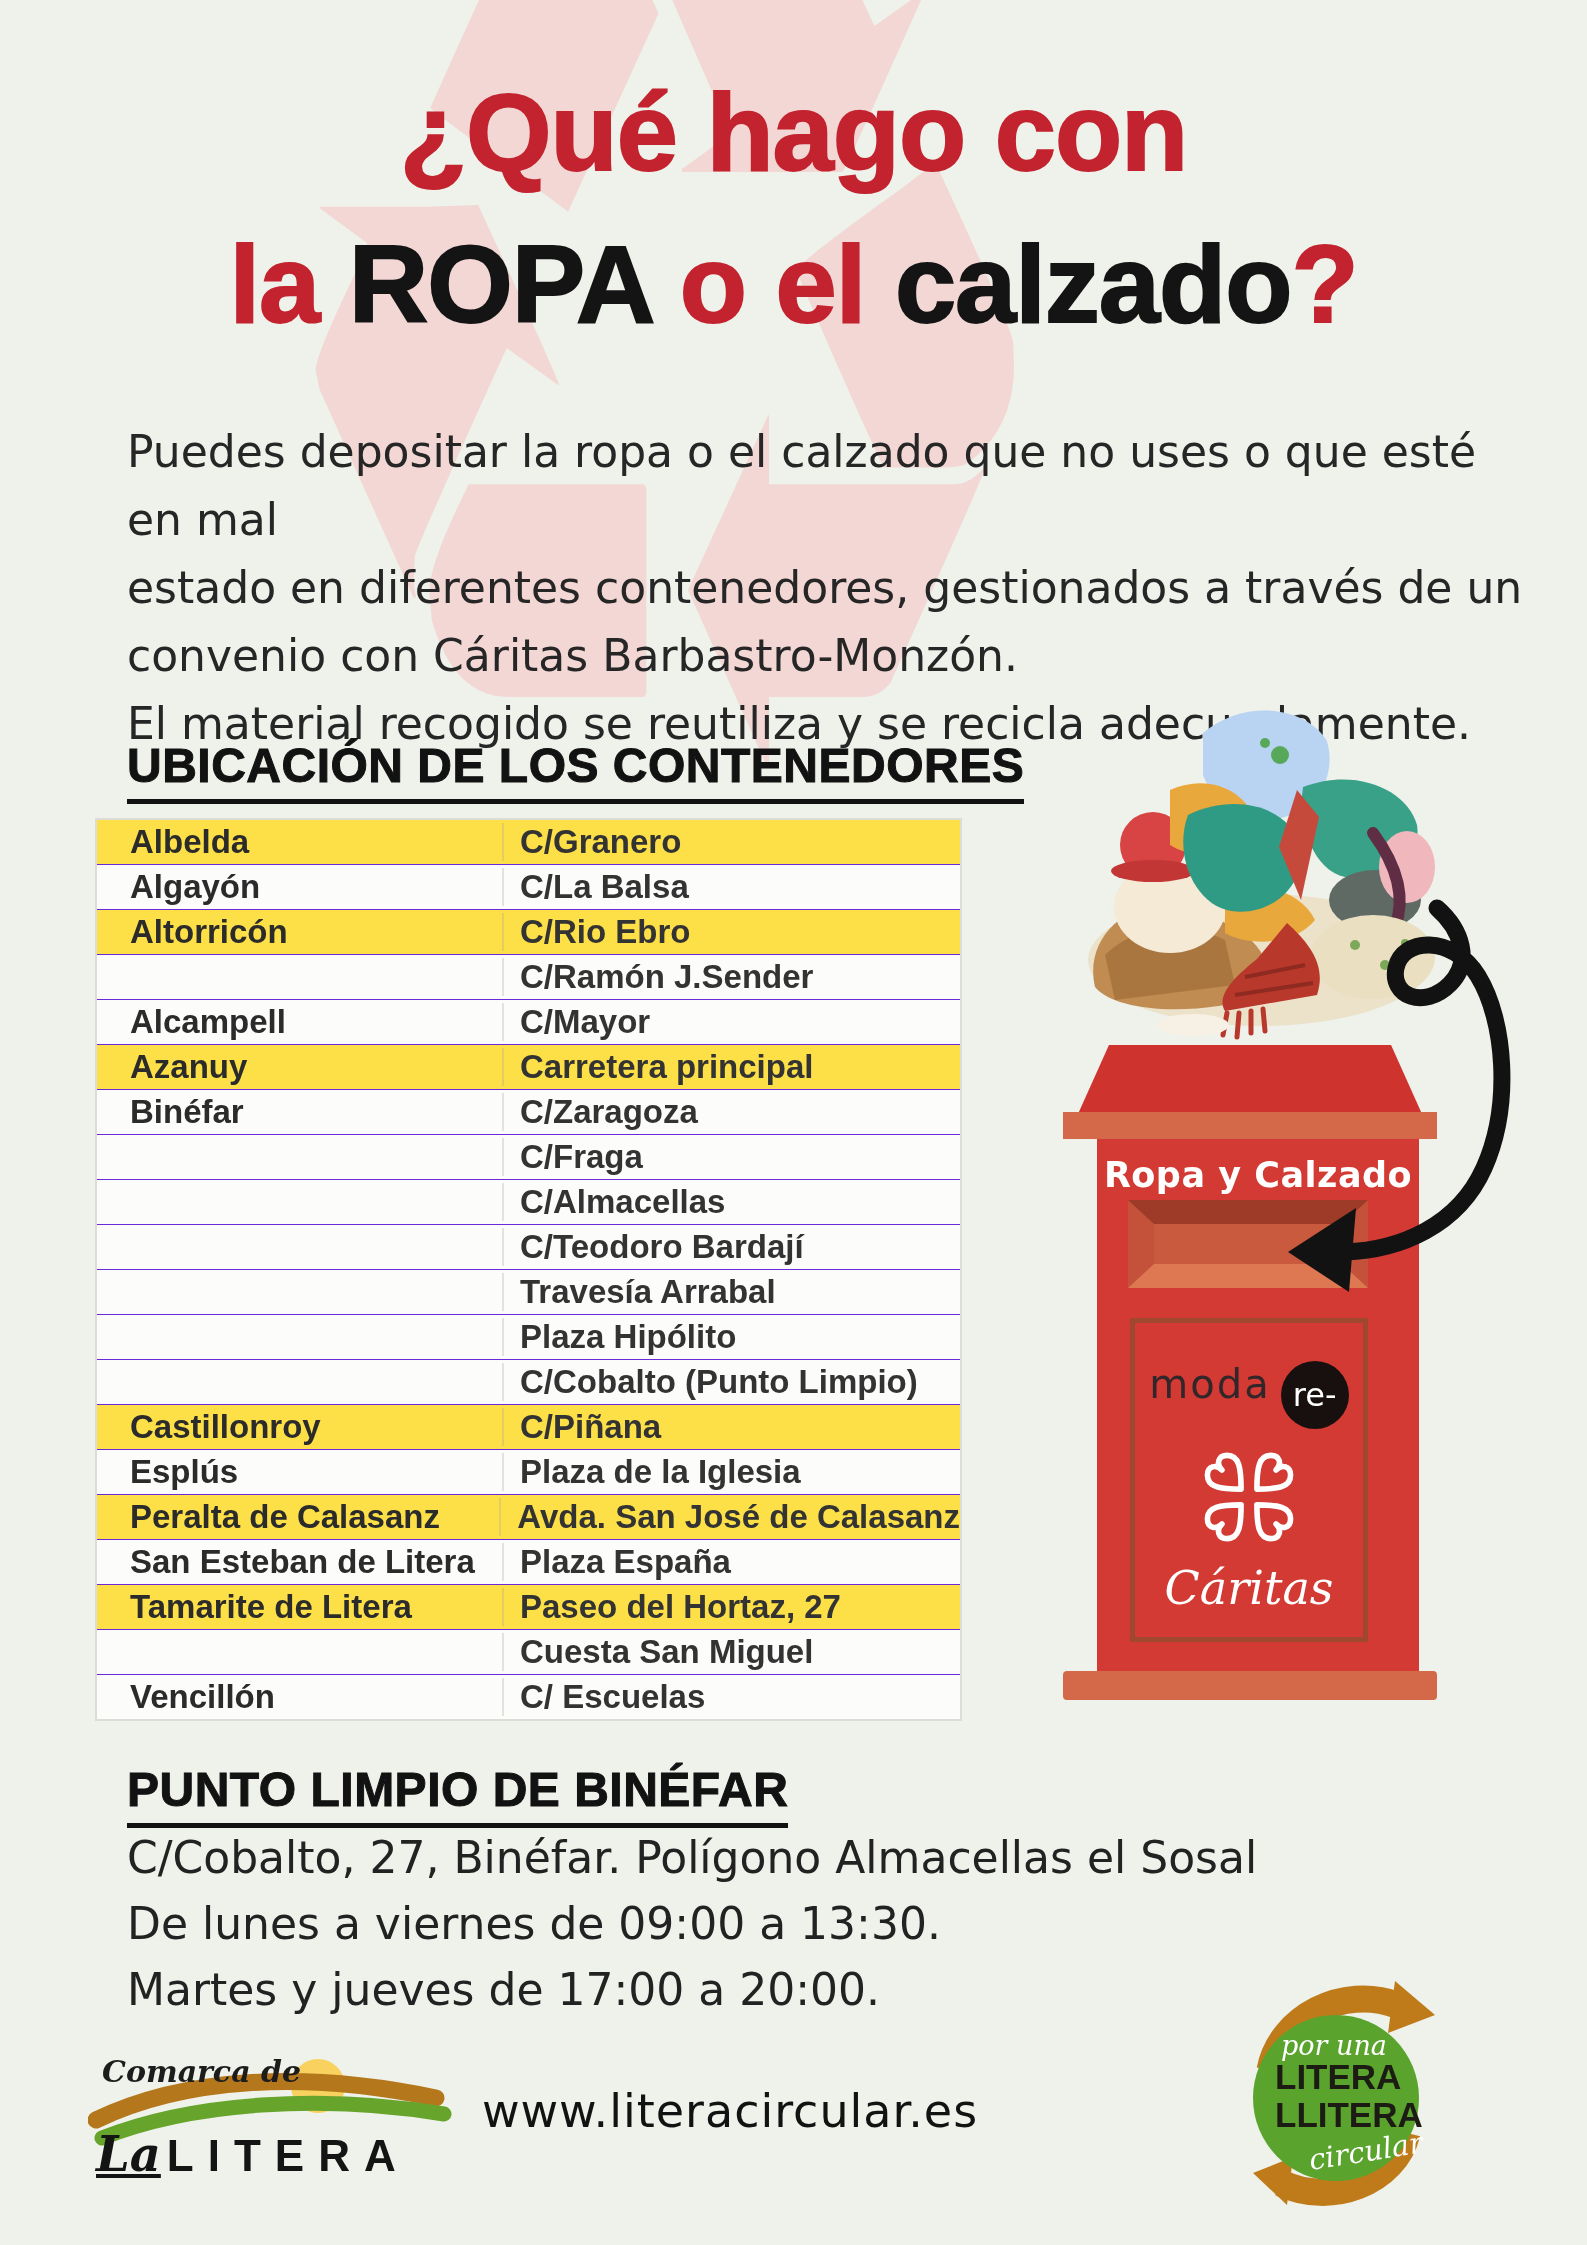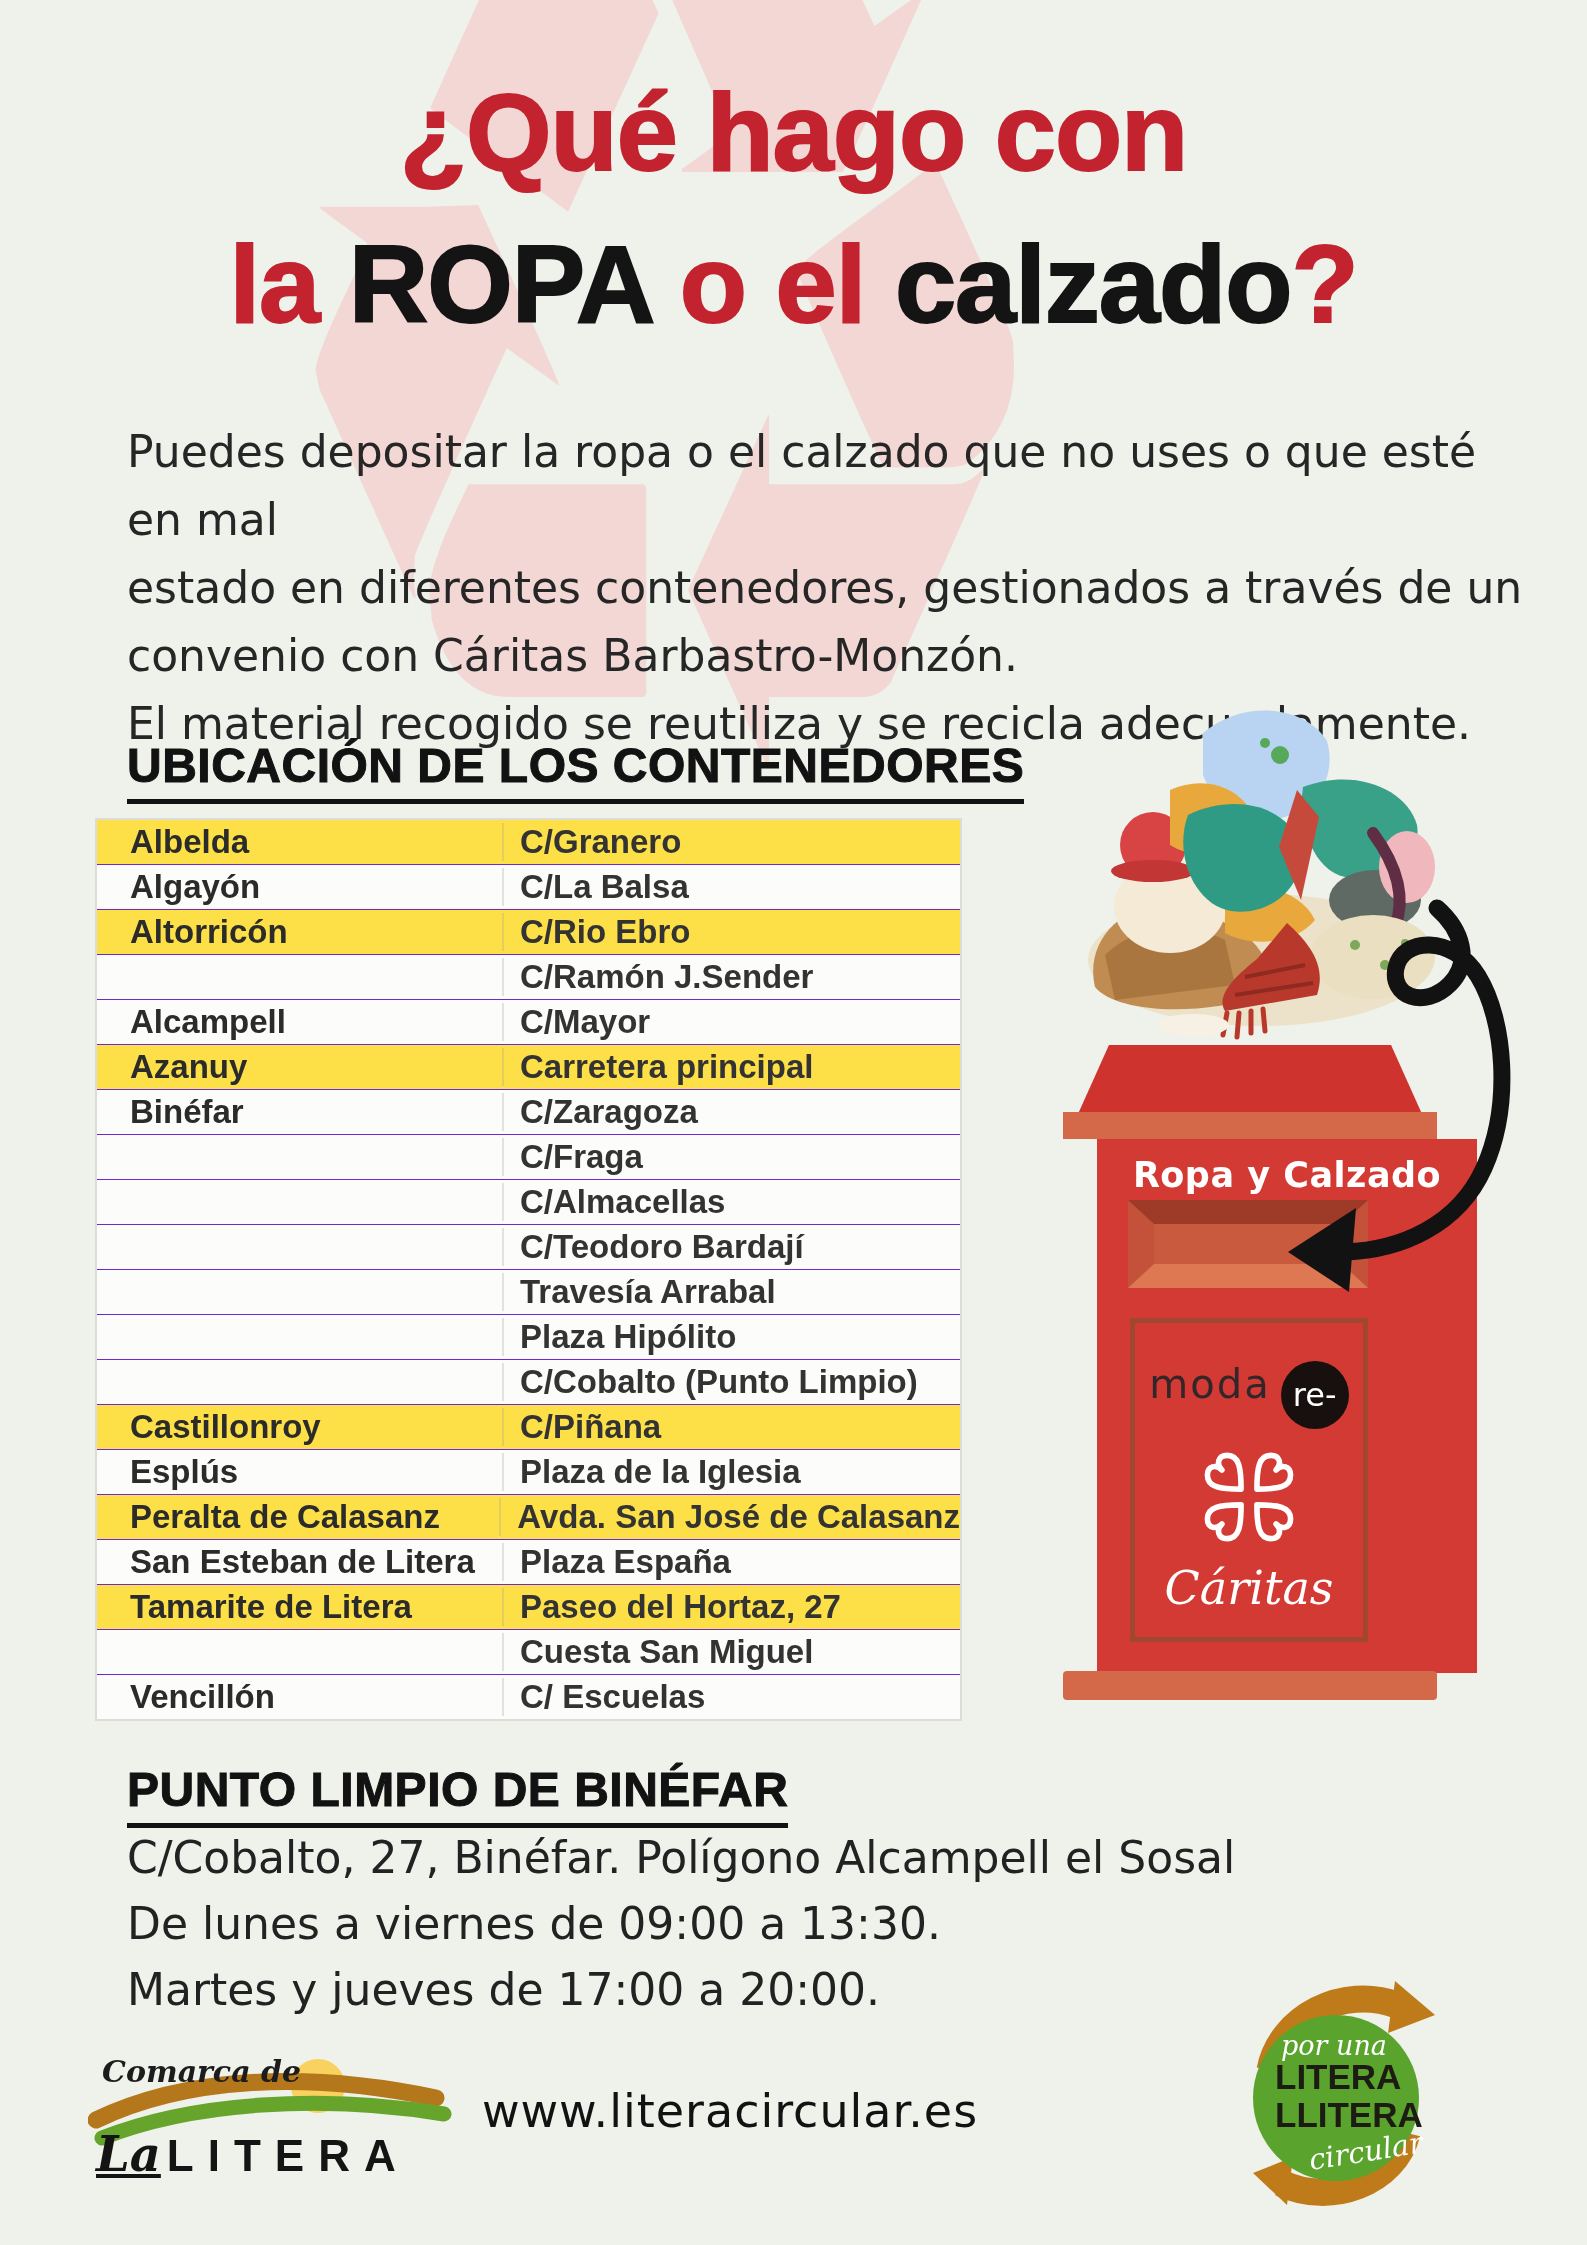--- a/index.html
+++ b/index.html
@@ -68,21 +68,21 @@
   #punto-l2{top:1898px;}
   #punto-l3{top:1964px;}
 
   
   .bin-lid{
     position:absolute;left:1078px;top:1045px;width:344px;height:69px;
     background:#cf332e;z-index:3;
     clip-path:polygon(9% 0,91% 0,100% 100%,0 100%);
   }
   .bin-collar{position:absolute;left:1063px;top:1112px;width:374px;height:27px;background:#d4694a;z-index:3;}
-  .bin-body{position:absolute;left:1097px;top:1139px;width:380px;height:534px;background:#d23a33;z-index:3;}
+  .bin-body{position:absolute;left:1097px;top:1139px;width:322px;height:534px;background:#d23a33;z-index:3;}
   .bin-base{position:absolute;left:1063px;top:1671px;width:374px;height:29px;background:#d4694a;border-radius:4px;z-index:3;}
   .bin-label{
     position:absolute;left:0;top:16px;width:100%;text-align:center;
     color:#fff;font-weight:700;font-size:35px;letter-spacing:0.5px;
     font-family:"DejaVu Sans",sans-serif;
   }
   .bin-slot{
     position:absolute;left:31px;top:61px;width:240px;height:88px;
     background:#ce5c3e;box-sizing:border-box;
   }
@@ -303,21 +303,21 @@
         <use href="#h" transform="translate(60,60) rotate(135) translate(0,-30)"></use>
         <use href="#h" transform="translate(60,60) rotate(225) translate(0,-30)"></use>
       </g>
     </svg>
     <div class="caritas-word">Cáritas</div>
   </div>
 </div>
 <div class="bin-base"></div>
 
 <div class="sec-heading" id="punto-heading">PUNTO LIMPIO DE BINÉFAR</div>
-<div class="punto-line" id="punto-l1">C/Cobalto, 27, Binéfar. Polígono Alcampell el Sosal</div>
+<div class="punto-line" id="punto-l1">C/Cobalto, 27, Binéfar. Polígono Almacellas el Sosal</div>
 <div class="punto-line" id="punto-l2">De lunes a viernes de 09:00 a 13:30.</div>
 <div class="punto-line" id="punto-l3">Martes y jueves de 17:00 a 20:00.</div>
 
 <div>
   <div class="comarca-top">Comarca de</div>
   <svg class="abs" style="left:88px;top:2058px;z-index:1;" width="382" height="96" viewBox="0 0 382 96">
     <circle cx="230" cy="28" r="27" fill="#f8d15e"></circle>
     <path d="M8,62 C95,20 215,12 348,40" stroke="#b5771c" stroke-width="17" fill="none" stroke-linecap="round"></path>
     <path d="M14,80 C105,44 235,36 356,56" stroke="#67a42c" stroke-width="15" fill="none" stroke-linecap="round"></path>
   </svg>

